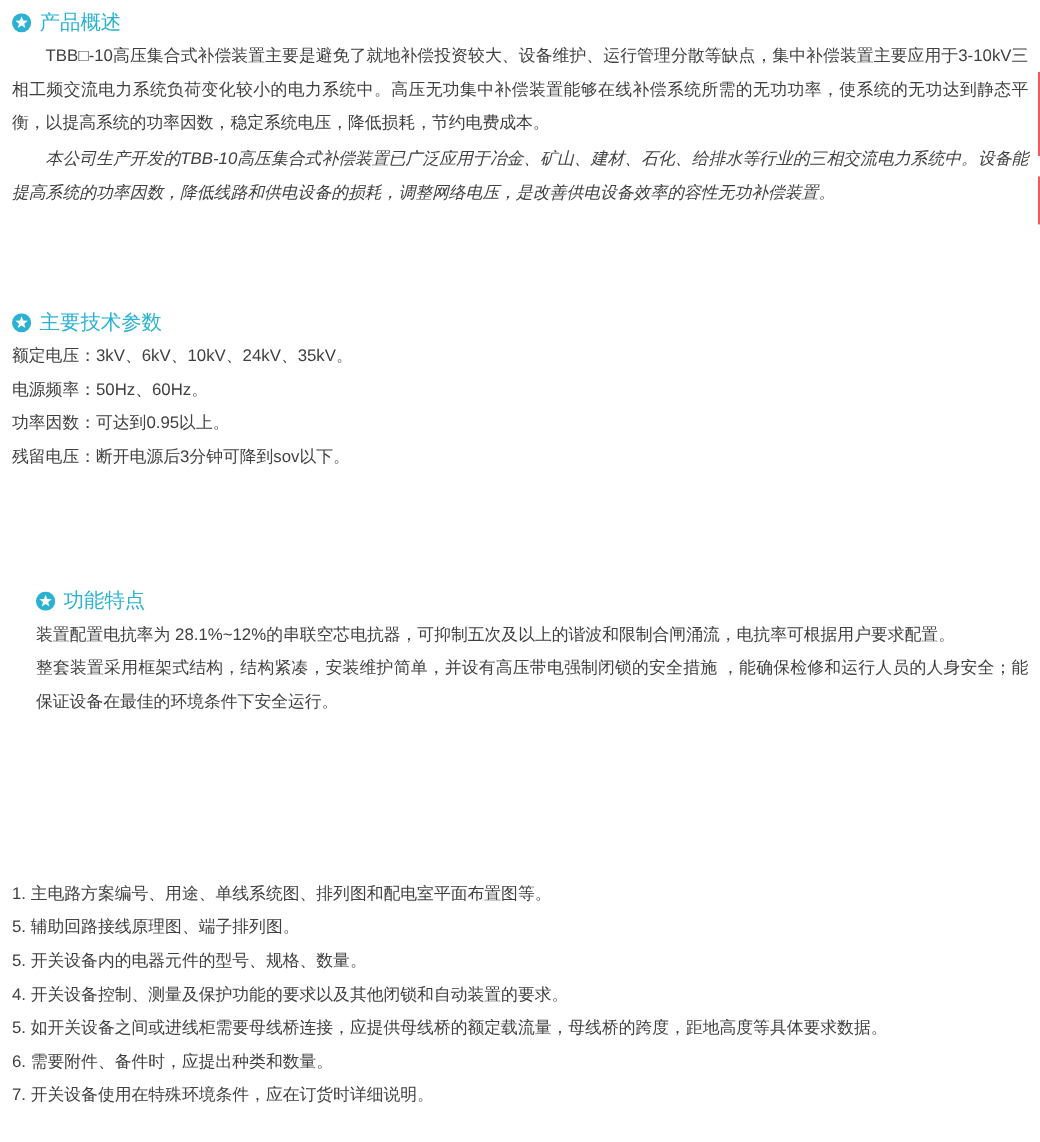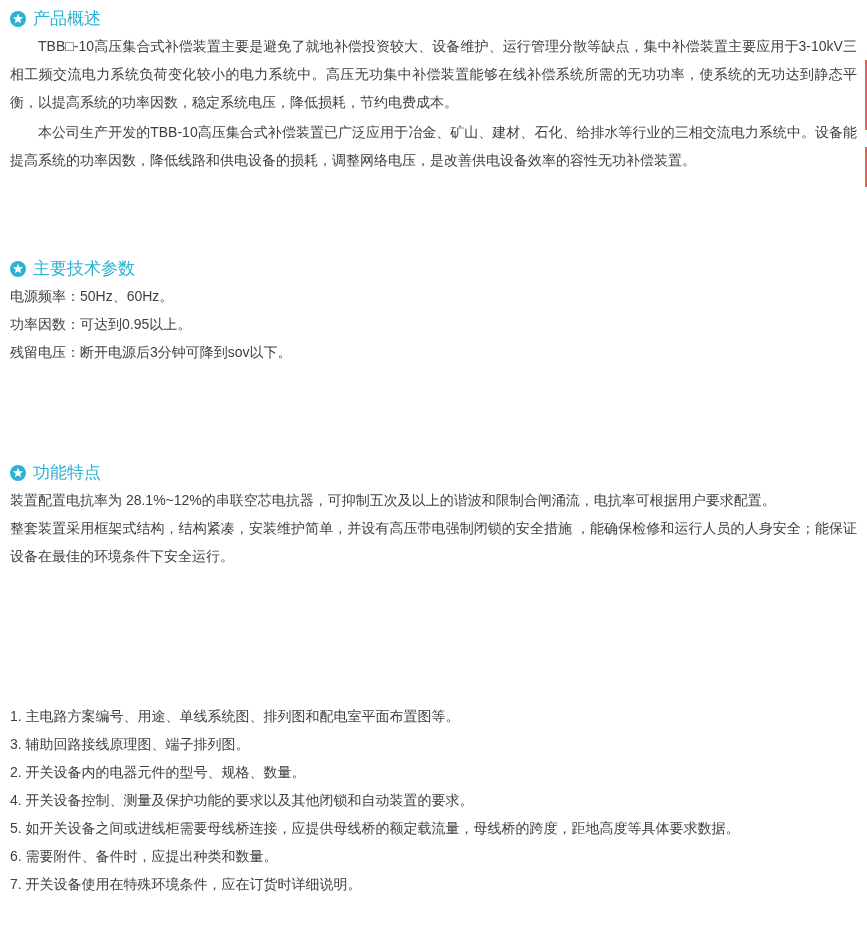--- a/index.html
+++ b/index.html
@@ -55,26 +55,26 @@
 
   .line {
     font-size: 14px;
     line-height: 28px;
     margin: 0;
     white-space: nowrap;
   }
 
   
   .sec-overview .sec-header { margin-bottom: 2px; }
-  .sec-overview .para + .para { margin-top: 2px; }
+  .sec-overview .para + .para { margin-top: 2px; font-style: italic; }
 
   .sec-specs { margin-top: 84px; }
   .sec-specs .spec-lines { margin-top: 2px; }
 
-  .sec-features { margin-top: 96px; }
+  .sec-features { margin-top: 96px; margin-left: 20px; }
   .sec-features .feature-lines { margin-top: 2px; }
   .sec-features .para { white-space: normal; }
 
   .sec-ordering { margin-top: 132px; }
   .sec-ordering .order-items { margin-top: 6px; }
 
   .edge-marker {
     position: absolute;
     right: 0;
     width: 2px;
@@ -106,20 +106,21 @@
     <div class="sec-header">
       <span class="sec-icon">
         <svg width="16" height="16" viewBox="0 0 16 16">
           <circle cx="8" cy="8" r="8" fill="#2bb2d3"></circle>
           <polygon fill="#ffffff" points="8,2.6 9.35,6.14 13.14,6.33 10.19,8.71 11.17,12.37 8,10.3 4.83,12.37 5.81,8.71 2.86,6.33 6.65,6.14"></polygon>
         </svg>
       </span>
       <h2 class="sec-title">主要技术参数</h2>
     </div>
     <div class="spec-lines">
+      <p class="line">额定电压：3kV、6kV、10kV、24kV、35kV。</p>
       <p class="line">电源频率：50Hz、60Hz。</p>
       <p class="line">功率因数：可达到0.95以上。</p>
       <p class="line">残留电压：断开电源后3分钟可降到sov以下。</p>
     </div>
   </section>
 
   <section class="sec-features">
     <div class="sec-header">
       <span class="sec-icon">
         <svg width="16" height="16" viewBox="0 0 16 16">
@@ -131,22 +132,22 @@
     </div>
     <div class="feature-lines">
       <p class="para">装置配置电抗率为 28.1%~12%的串联空芯电抗器，可抑制五次及以上的谐波和限制合闸涌流，电抗率可根据用户要求配置。</p>
       <p class="para">整套装置采用框架式结构，结构紧凑，安装维护简单，并设有高压带电强制闭锁的安全措施 ，能确保检修和运行人员的人身安全；能保证设备在最佳的环境条件下安全运行。</p>
     </div>
   </section>
 
   <section class="sec-ordering">
     <div class="order-items">
       <p class="line">1. 主电路方案编号、用途、单线系统图、排列图和配电室平面布置图等。</p>
-      <p class="line">3. 辅助回路接线原理图、端子排列图。</p>
-      <p class="line">2. 开关设备内的电器元件的型号、规格、数量。</p>
+      <p class="line">5. 辅助回路接线原理图、端子排列图。</p>
+      <p class="line">5. 开关设备内的电器元件的型号、规格、数量。</p>
       <p class="line">4. 开关设备控制、测量及保护功能的要求以及其他闭锁和自动装置的要求。</p>
       <p class="line">5. 如开关设备之间或进线柜需要母线桥连接，应提供母线桥的额定载流量，母线桥的跨度，距地高度等具体要求数据。</p>
       <p class="line">6. 需要附件、备件时，应提出种类和数量。</p>
       <p class="line">7. 开关设备使用在特殊环境条件，应在订货时详细说明。</p>
     </div>
   </section>
 
 </div>
 
 <div class="edge-marker m1"></div>

